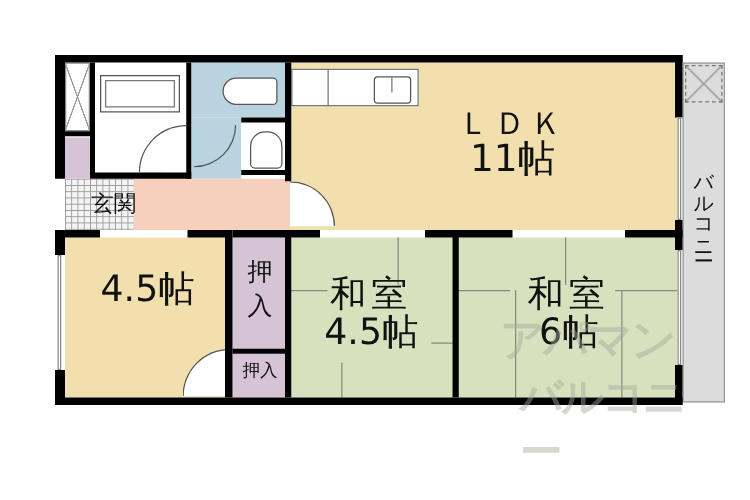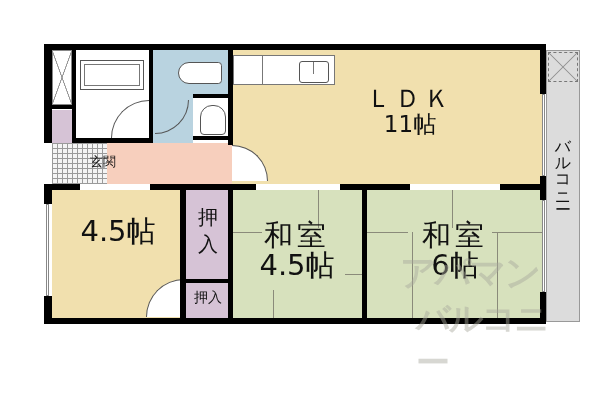--- a/index.html
+++ b/index.html
@@ -83,37 +83,37 @@
 <div class="wall" style="left:180px;top:184px;width:6px;height:134px;"></div>
 <div class="wall" style="left:186px;top:184px;width:70px;height:6px;"></div>
 <div class="wall" style="left:340px;top:184px;width:70px;height:6px;"></div>
 <div class="wall" style="left:500px;top:184px;width:46px;height:6px;"></div>
 <div class="wall" style="left:228px;top:184px;width:5px;height:134px;"></div>
 <div class="wall" style="left:362px;top:184px;width:5px;height:134px;"></div>
 <div class="wall" style="left:186px;top:279px;width:44px;height:4px;"></div>
 
 <div class="room-label" style="left:340px;top:86px;width:140px;">
   <div style="font-size:25px;letter-spacing:4px;">ＬＤＫ</div>
-  <div style="font-size:23px;">11帖</div>
+  <div style="font-size:30px;">11帖</div>
 </div>
 <div class="room-label" style="left:60px;top:216px;width:116px;">
   <div style="font-size:29px;">4.5帖</div>
 </div>
 <div class="room-label" style="left:236px;top:220px;width:122px;">
   <div style="font-size:29px;letter-spacing:4px;">和室</div>
   <div style="font-size:29px;">4.5帖</div>
 </div>
 <div class="room-label" style="left:400px;top:220px;width:110px;">
   <div style="font-size:29px;letter-spacing:4px;">和室</div>
   <div style="font-size:29px;">6帖</div>
 </div>
 <div class="room-label" style="left:186px;top:204px;width:44px;font-size:20px;line-height:1.35;">
   <div>押</div>
   <div>入</div>
 </div>
 <div class="room-label" style="left:186px;top:290px;width:44px;font-size:14px;">押入</div>
-<div class="room-label" style="left:68px;top:155px;width:70px;font-size:13px;background:transparent;">玄関</div>
+<div class="room-label" style="left:56px;top:155px;width:70px;font-size:18px;background:transparent;">玄関</div>
 <div class="room-label" style="left:553px;top:128px;width:20px;font-size:16px;writing-mode:vertical-rl;line-height:20px;">バルコニー</div>
 
 <div class="abs" style="left:400px;top:250px;width:150px;height:100px;opacity:0.45;">
   <div style="font-size:36px;font-weight:bold;color:#a8a89c;letter-spacing:-2px;line-height:46px;">アパマン</div>
   <div style="font-size:34px;font-weight:bold;color:#a8a89c;letter-spacing:-2px;line-height:44px;padding-left:16px;">バルコニー</div>
 </div>
 
 </body></html>

